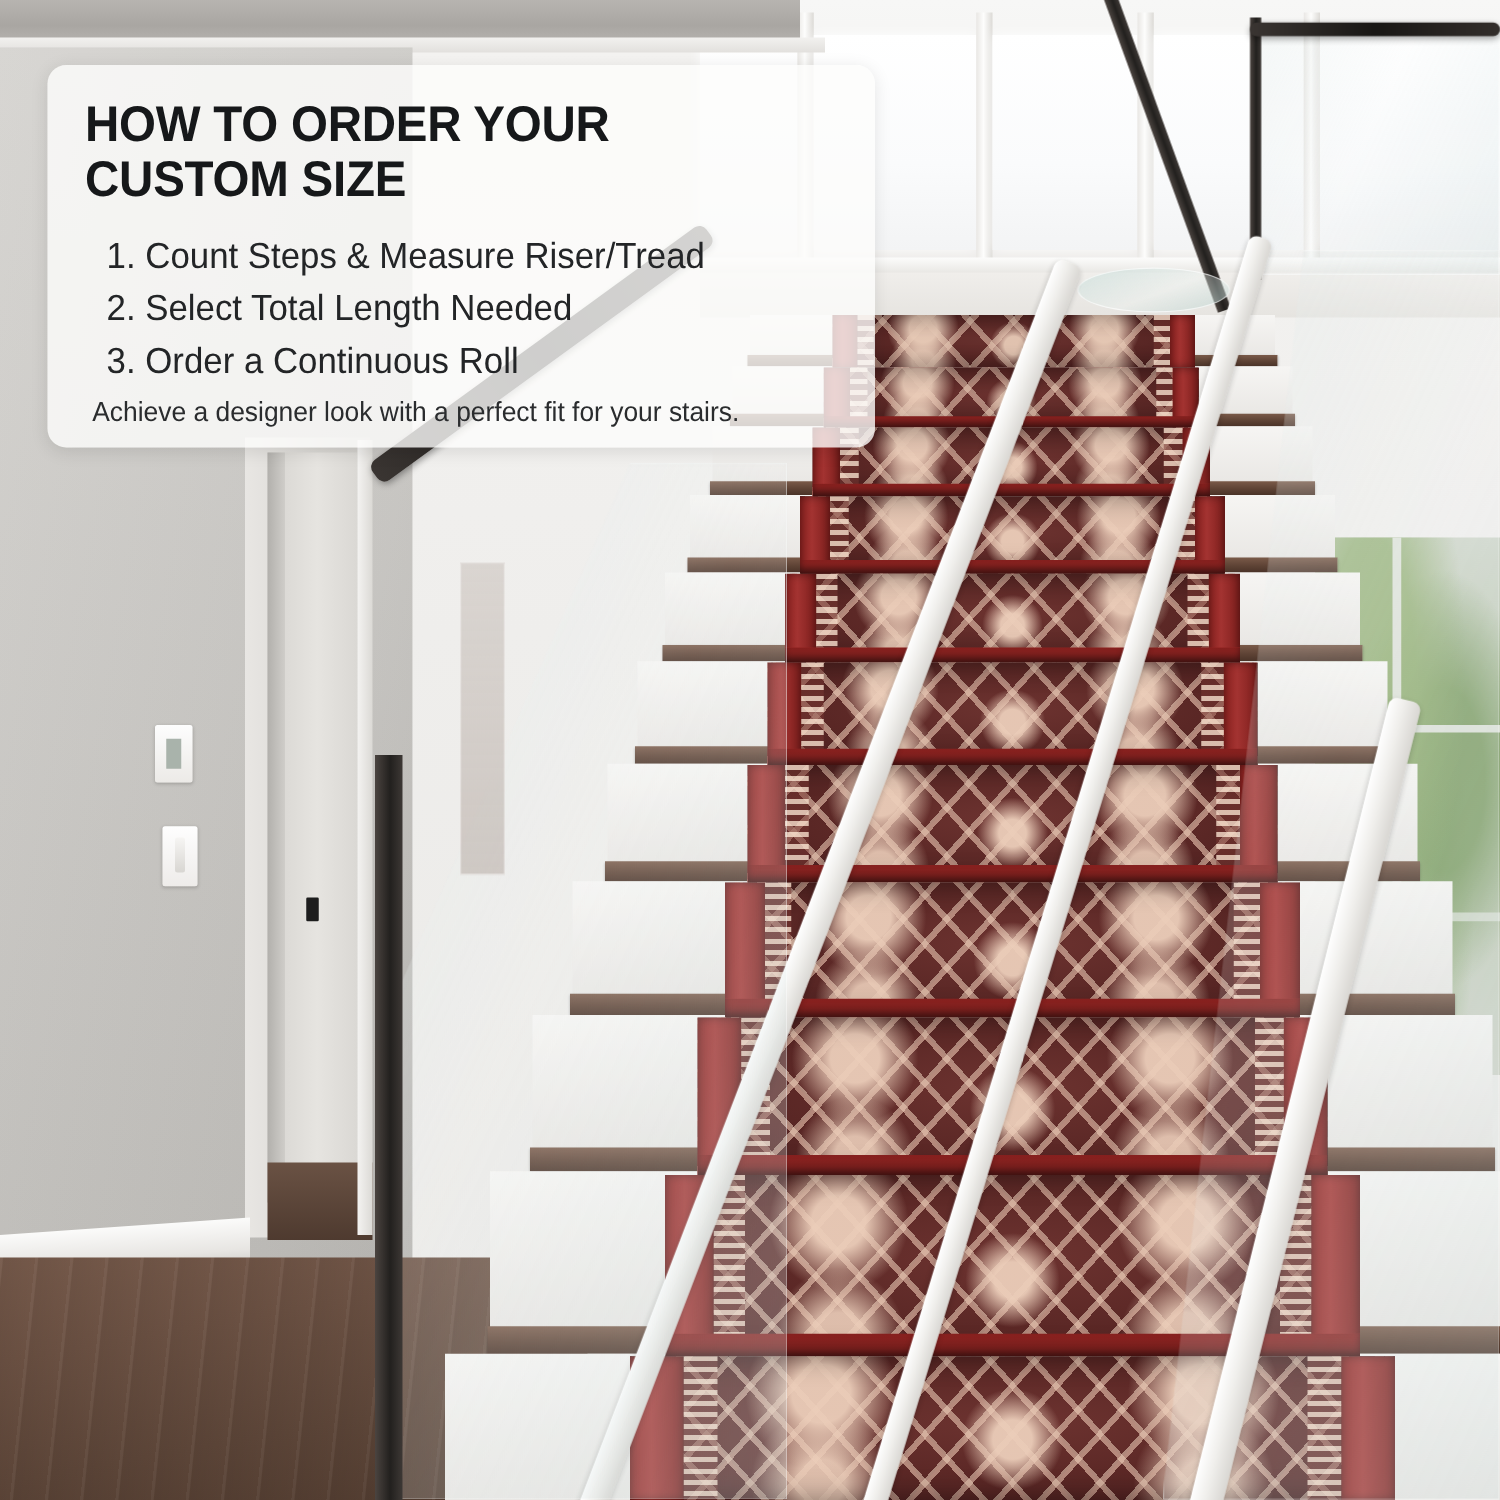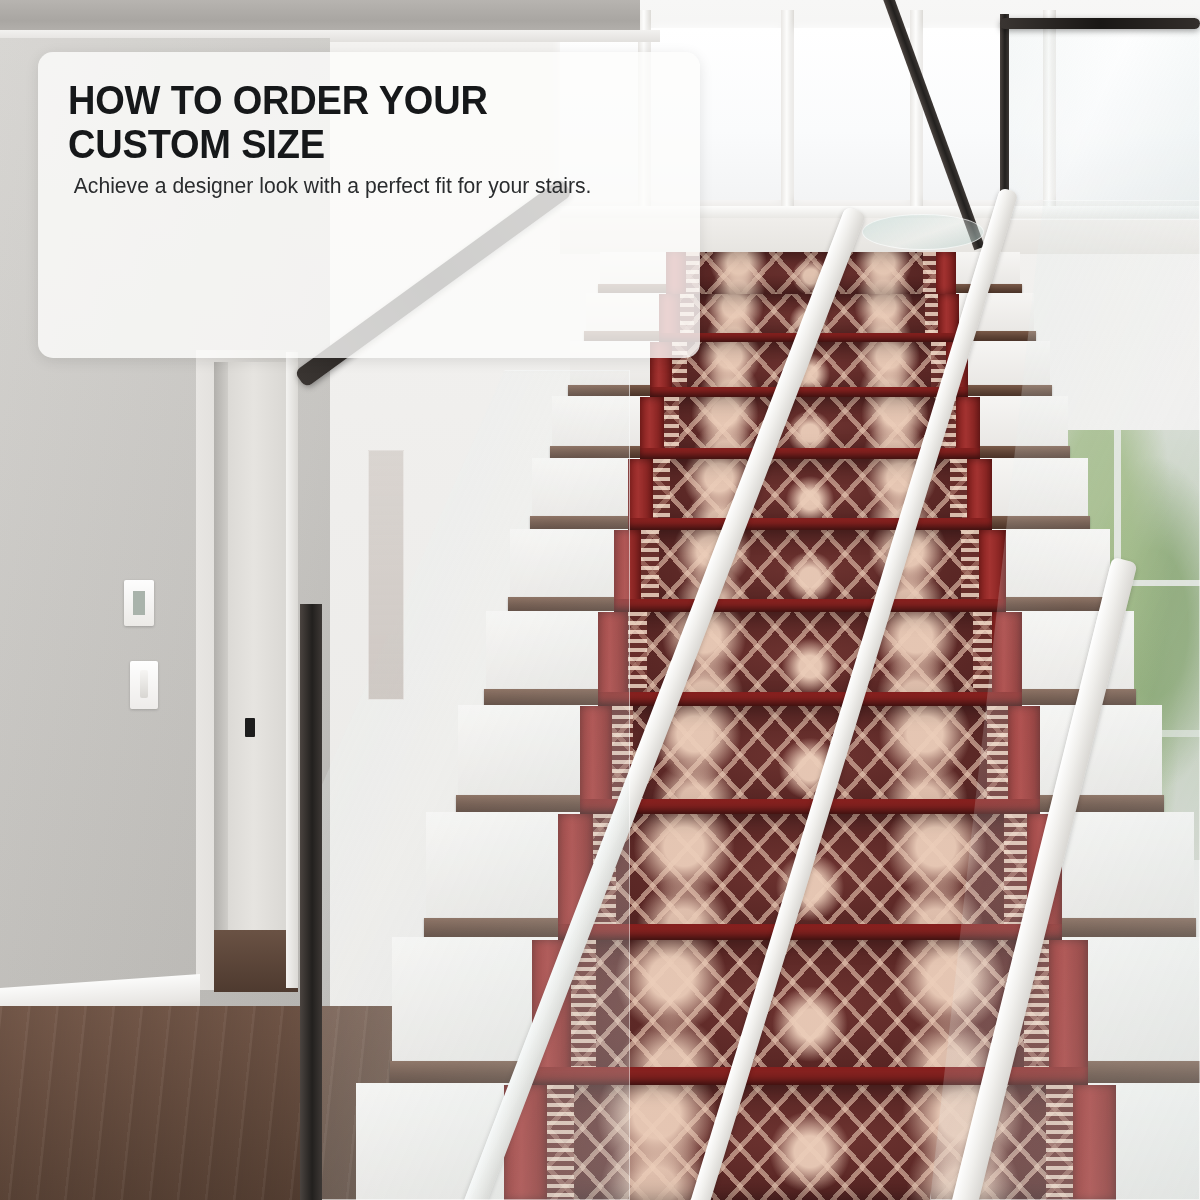--- a/index.html
+++ b/index.html
@@ -332,16 +332,21 @@
   <div class="layer handrail dark" style="left:300px;top:370px;width:330px;height:20px;
               transform:rotate(-36deg);transform-origin:left center;"></div>
   <div class="layer post-dark" style="left:300px;top:604px;width:22px;height:596px;"></div>
   <div class="layer art"></div>
 
   <div class="layer handrail white" style="left:1112px;top:560px;width:26px;height:900px;transform:rotate(14deg);transform-origin:top center;"></div>
 
   <div id="info-card">
     <div id="card-title">HOW TO ORDER YOUR
 CUSTOM SIZE</div>
+    <ul id="steps">
+      <li>1. Count Steps &amp; Measure Riser/Tread</li>
+      <li>2. Select Total Length Needed</li>
+      <li>3. Order a Continuous Roll</li>
+    </ul>
     <div id="card-footnote">Achieve a designer look with a perfect fit for your stairs.</div>
   </div>
 
 </div>
 
 </body></html>

